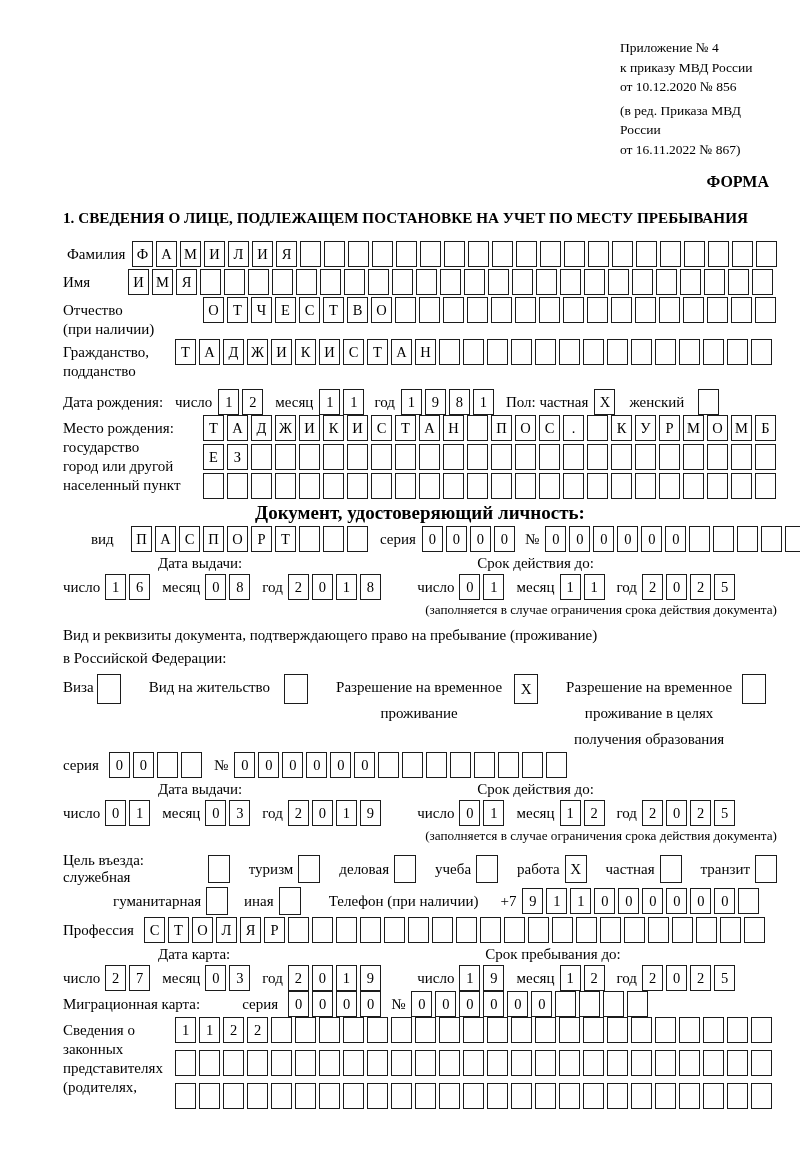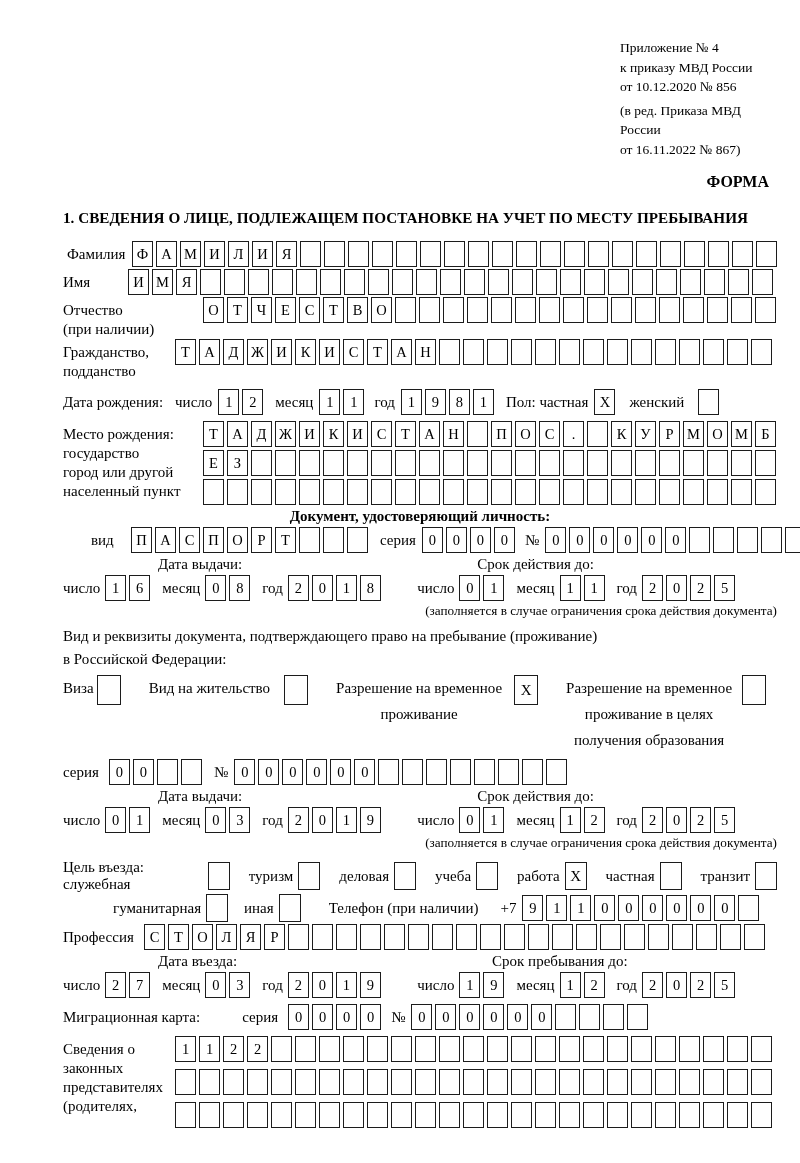--- a/index.html
+++ b/index.html
@@ -15,25 +15,25 @@
   .sec1{margin-top:18px;font-weight:bold;font-size:15.2px;}
 
   .frow{display:flex;align-items:flex-start;}
   .flabel{flex:none;font-size:15px;line-height:19px;padding-top:4px;}
   .w65{width:65px;} .w140{width:140px;} .w112{width:112px;} .w81{width:81px;}
   .boxes{display:flex;gap:3px;flex:none;}
   .box{box-sizing:border-box;flex:none;width:21px;height:26px;border:1.8px solid #1c1c1c;display:flex;align-items:center;justify-content:center;font-size:14.5px;background:#fff;}
   .cb{box-sizing:border-box;flex:none;width:24px;height:30px;border:1.8px solid #1c1c1c;display:flex;align-items:center;justify-content:center;font-size:15px;}
   .cb2{box-sizing:border-box;flex:none;width:22px;height:28px;border:1.8px solid #1c1c1c;display:flex;align-items:center;justify-content:center;font-size:15px;}
 
-  .mt2{margin-top:2px;} .mt6{margin-top:6px;} .mt8{margin-top:8px;} .mt14{margin-top:14px;justify-content:flex-end;}
+  .mt2{margin-top:2px;} .mt6{} .mt8{margin-top:8px;} .mt14{margin-top:14px;justify-content:flex-end;}
   .stack{display:flex;flex-direction:column;gap:3px;}
   .stack7{display:flex;flex-direction:column;gap:7px;}
 
-  .center-bold{text-align:center;font-weight:bold;font-size:15px;margin-top:3px;}
+  .center-bold{text-align:center;font-weight:bold;font-size:19px;margin-top:3px;}
   .lbl{font-size:15px;flex:none;}
   .gap6{margin-left:6px;} .gap10{margin-left:10px;} .gap12{margin-left:12px;} .gap14{margin-left:14px;} .gap28{margin-left:28px;}
 
   .dh-row{display:flex;font-size:15px;margin-top:3px;}
   .dh1{margin-left:95px;} .dh2{margin-left:235px;}
   .dval-row{display:flex;align-items:center;margin-top:2px;font-size:15px;}
   .dgroup{display:flex;align-items:center;}
   .dgroup .lbl{margin-right:5px;}
   .dgroup .boxes + .lbl{margin-left:12px;}
   .dright{margin-left:auto;margin-right:42px;}
@@ -572,21 +572,21 @@
         <span class="box"></span>
         <span class="box"></span>
         <span class="box"></span>
         <span class="box"></span>
         <span class="box"></span>
         <span class="box"></span>
       </div>
   </div>
 
   <div class="dh-row mt8">
-    <span class="dh1">Дата въезда:</span>
+    <span class="dh1">Дата карта:</span>
     <span class="dh2" style="margin-left:255px;">Срок пребывания до:</span>
   </div>
   <div class="dval-row">
     <div class="dgroup">
       <span class="lbl">число</span>
       <span class="boxes">
           <span class="box">2</span>
           <span class="box">7</span>
         </span>
       <span class="lbl">месяц</span>

